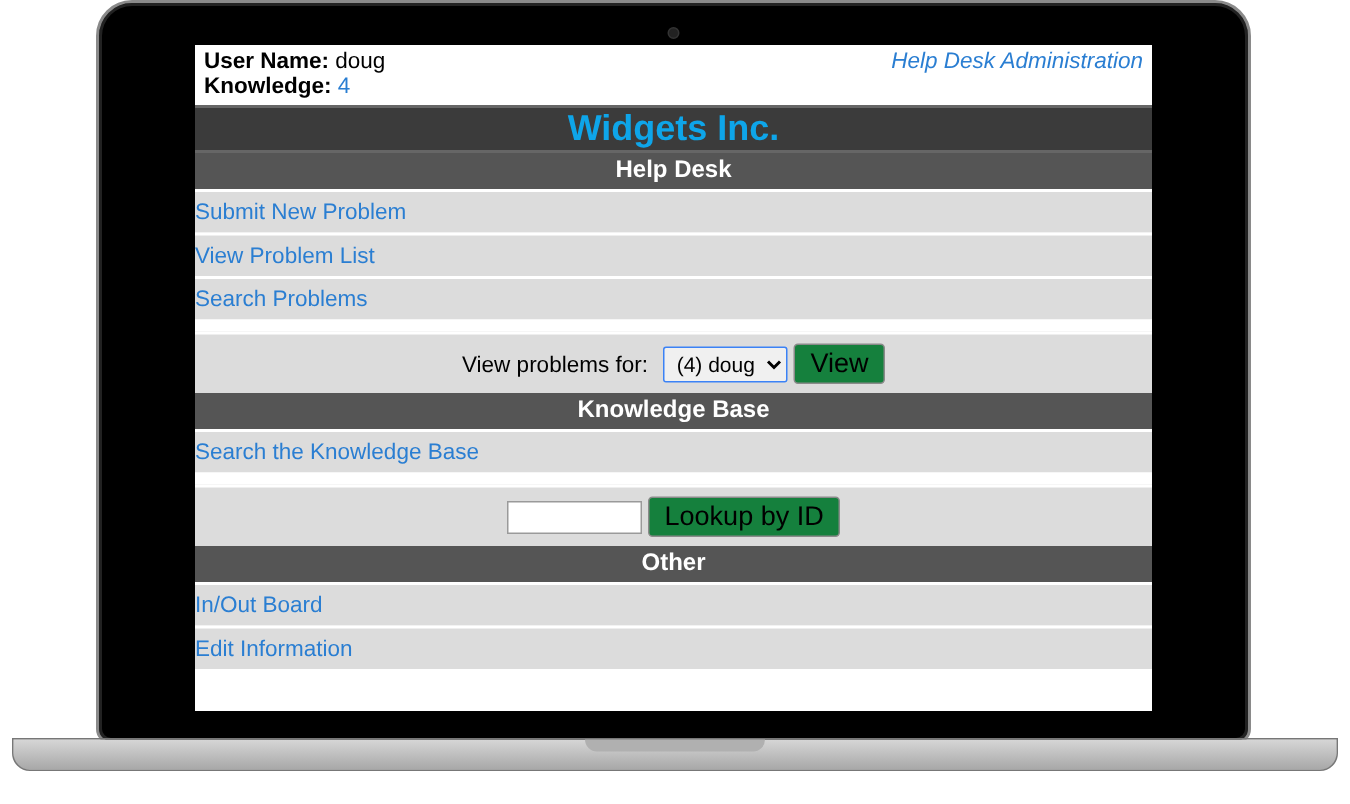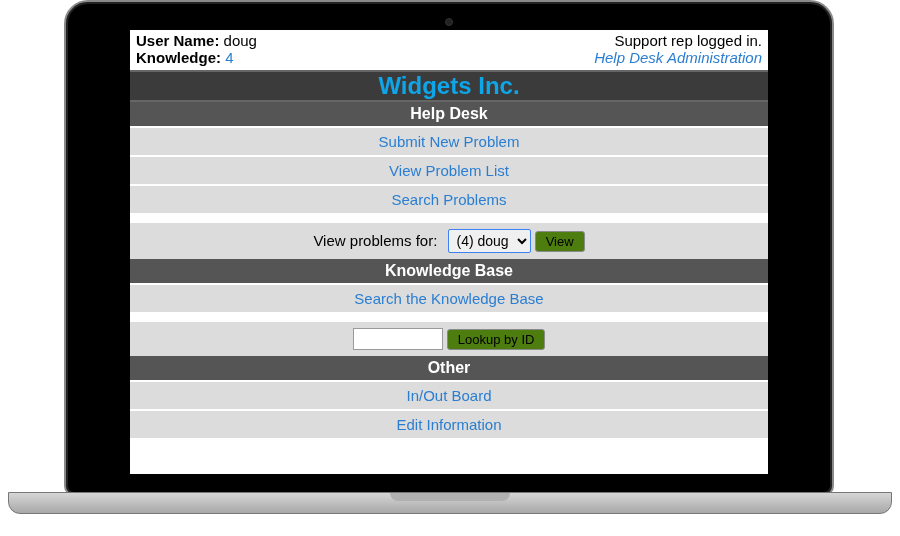--- a/index.html
+++ b/index.html
@@ -98,21 +98,20 @@
   .section-head {
     background: #555;
     color: #fff;
     font-weight: bold;
     font-size: 16px;
     text-align: center;
     padding: 3px 0;
   }
   .row {
     background: #dcdcdc;
-    text-align: center;
     padding: 5px 0;
     border-top: 2px solid #fff;
     font-size: 15px;
   }
   .row a { color: #2a7ed2; }
   .row-controls {
     background: #dcdcdc;
     text-align: center;
     padding: 6px 0;
     border-top: 2px solid #fff;
@@ -130,23 +129,23 @@
     border-radius: 2px;
   }
   input[type="text"] {
     font-size: 14px;
     padding: 2px 4px;
     border: 1px solid #9a9a9a;
     width: 90px;
     background: #fff;
   }
   button {
-    font-size: 13px;
+    font-size: 18px;
     padding: 2px 10px;
-    background: #4d7c0f;
+    background: #15803d;
     border: 1px solid #8a8a8a;
     border-radius: 3px;
     cursor: pointer;
   }
   .label-inline { color: #000; margin-right: 6px; text-align: center; }
 </style>
 </head>
 <body>
 
 <div class="laptop-outer">
@@ -159,21 +158,20 @@
           <div>
             <span class="bold">User Name:</span>
             <span>doug</span>
           </div>
           <div>
             <span class="bold">Knowledge:</span>
             <a class="link">4</a>
           </div>
         </div>
         <div class="header-right">
-          <div>Support rep logged in.</div>
           <div>
             <a class="link link-italic">Help Desk Administration</a>
           </div>
         </div>
       </div>
 
       <div class="banner-title">Widgets Inc.</div>
 
       <div class="section-head">Help Desk</div>
       <div class="row">

